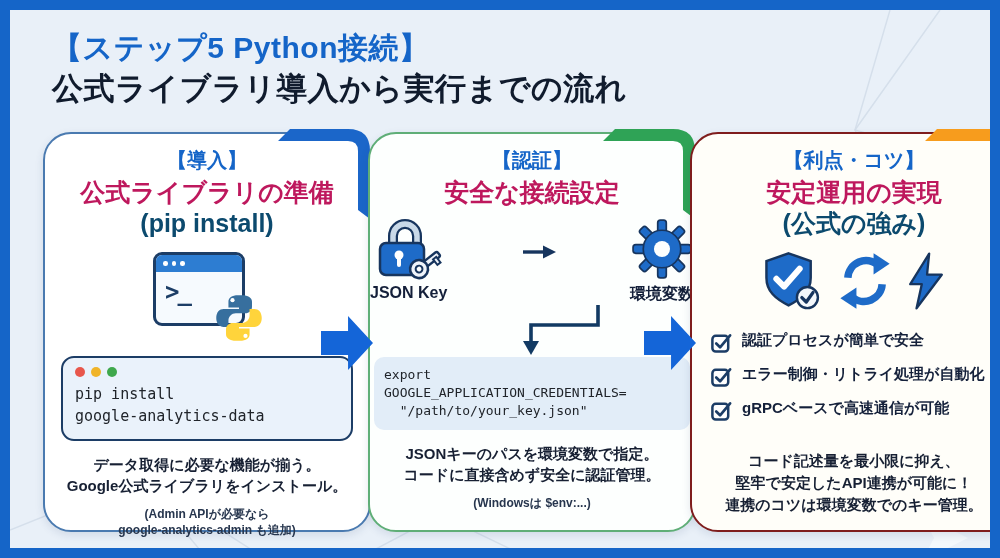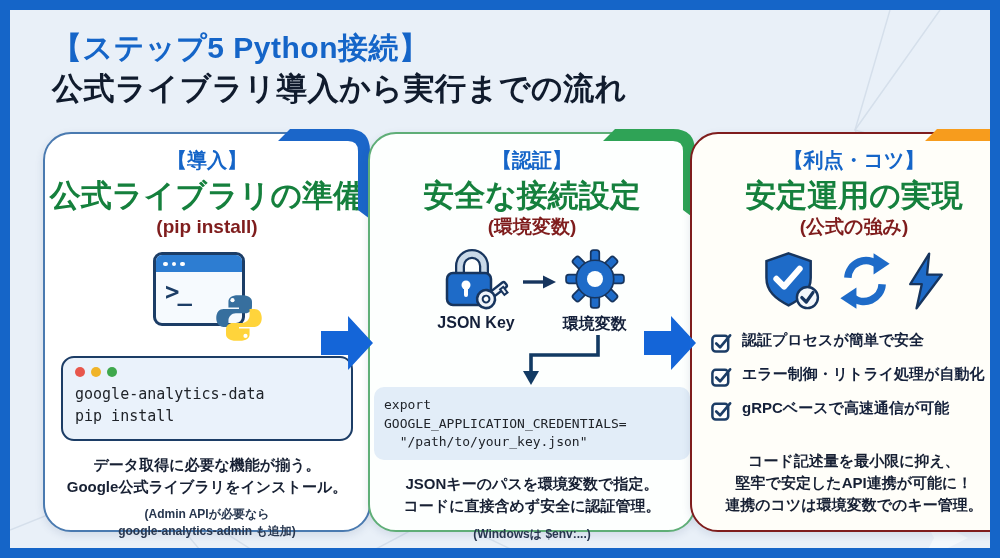--- a/index.html
+++ b/index.html
@@ -27,22 +27,22 @@
     box-shadow:0 3px 8px rgba(30,60,110,.12);
     text-align:center;
   }
   .card1 { left:33px;  border:2px solid #4A7AB0; }
   .card2 { left:358px; border:2px solid #5FAE77; background:#FDFFFE; }
   .card3 { left:680px; border:2px solid #7f1d1d; background:#FFFEF9; }
 
   .corner { position:absolute; top:-5px; right:-5px; width:100px; height:96px; }
 
   .tag   { font-size:20px; font-weight:800; margin-top:13px; color:#1565C8; }
-  .title { font-size:31px; font-weight:800; color:#15803d; line-height:1.28; margin-top:2px; }
-  .subtitle { font-size:19px; font-weight:800; color:#7f1d1d; line-height:1.2; }
+  .title { font-size:25px; font-weight:800; color:#be185d; line-height:1.28; margin-top:2px; }
+  .subtitle { font-size:25px; font-weight:800; color:#0c4a6e; line-height:1.2; }
 
   
   .term-wrap { position:relative; width:120px; height:96px; margin:10px auto 0; }
   .term {
     position:absolute; left:6px; top:4px; width:92px; height:74px;
     border:3px solid #1C3D66; border-radius:9px; background:#F6FAFE; overflow:hidden;
   }
   .term-bar { height:17px; background:#2D7DD2; display:flex; align-items:center; gap:4px; padding-left:7px; }
   .term-bar i { width:4.5px; height:4.5px; border-radius:50%; background:#fff; }
   .term-body { font-family:"DejaVu Sans Mono",monospace; font-weight:bold; color:#1C3D66;
@@ -64,21 +64,21 @@
   .codebox2 {
     margin:0 4px; text-align:left;
     background:#E2EDF8; border-radius:10px; padding:9px 10px;
   }
   .codebox2 .code { font-size:13px; line-height:1.4; }
 
   .desc { font-size:15px; font-weight:800; color:#172033; line-height:1.45; margin-top:13px; }
   .note { font-size:12px; font-weight:700; color:#27364E; line-height:1.35; margin-top:9px; }
 
   
-  .iconrow2 { display:flex; justify-content:center; align-items:flex-start; gap:6px; margin-top:10px; }
+  .iconrow2 { display:flex; justify-content:space-between; align-items:flex-start; gap:6px; margin-top:10px; }
   .icol { display:flex; flex-direction:column; align-items:center; }
   .icol .ilabel { font-size:16px; font-weight:800; color:#14203A; margin-top:4px; }
   .arrow-sm { margin-top:26px; }
   .elbow { display:block; margin:0 auto; }
 
   
   .iconrow3 { display:flex; justify-content:center; align-items:center; gap:10px; margin-top:10px; height:66px; }
   .checks { margin:16px 14px 0 18px; text-align:right; }
   .chk { display:flex; gap:9px; margin-bottom:10px; align-items:flex-start; }
   .chk svg { flex:0 0 auto; margin-top:1px; }
@@ -140,41 +140,40 @@
         <circle cx="40" cy="54" r="2.6" fill="#fff"></circle>
       </svg>
     </div>
 
     <div class="codebox1">
       <div class="dots">
         <i class="dot-r"></i>
           <i class="dot-y"></i>
           <i class="dot-g"></i>
       </div>
+      <div class="code">pip install</div>
       <div class="code">google-analytics-data</div>
-      <div class="code">pip install</div>
     </div>
 
     <div class="desc">
       <div>データ取得に必要な機能が揃う。</div>
       <div>Google公式ライブラリをインストール。</div>
     </div>
     <div class="note">
       <div>(Admin APIが必要なら</div>
       <div>google-analytics-admin も追加)</div>
     </div>
   </div>
 
   <div class="card card2">
     <svg class="corner" viewBox="0 0 100 96">
       <path d="M16 0 L74 0 Q96 0 96 22 L96 90 L84 81 L84 22 Q84 12 74 12 L4 12 Z" fill="#2FA356"></path>
     </svg>
     <div class="tag">【認証】</div>
     <div class="title">安全な接続設定</div>
-    <div class="subtitle">(環境変数)</div>
 
     <div class="iconrow2">
       <div class="icol">
         <svg width="72" height="62" viewBox="0 0 72 62">
           <path d="M20 27 v-9 a12 12 0 0 1 24 0 v9" fill="none" stroke="#17355E" stroke-width="10"></path>
           <path d="M20 27 v-9 a12 12 0 0 1 24 0 v9" fill="none" stroke="#C9D9E8" stroke-width="5.5"></path>
           <rect x="7" y="25" width="44" height="32" rx="6" fill="#1E6BC8" stroke="#17355E" stroke-width="2.5"></rect>
           <circle cx="26" cy="37" r="4.5" fill="#fff"></circle>
           <rect x="24" y="39" width="4" height="10" rx="2" fill="#fff"></rect>
           <g transform="rotate(-38 50 48)">

